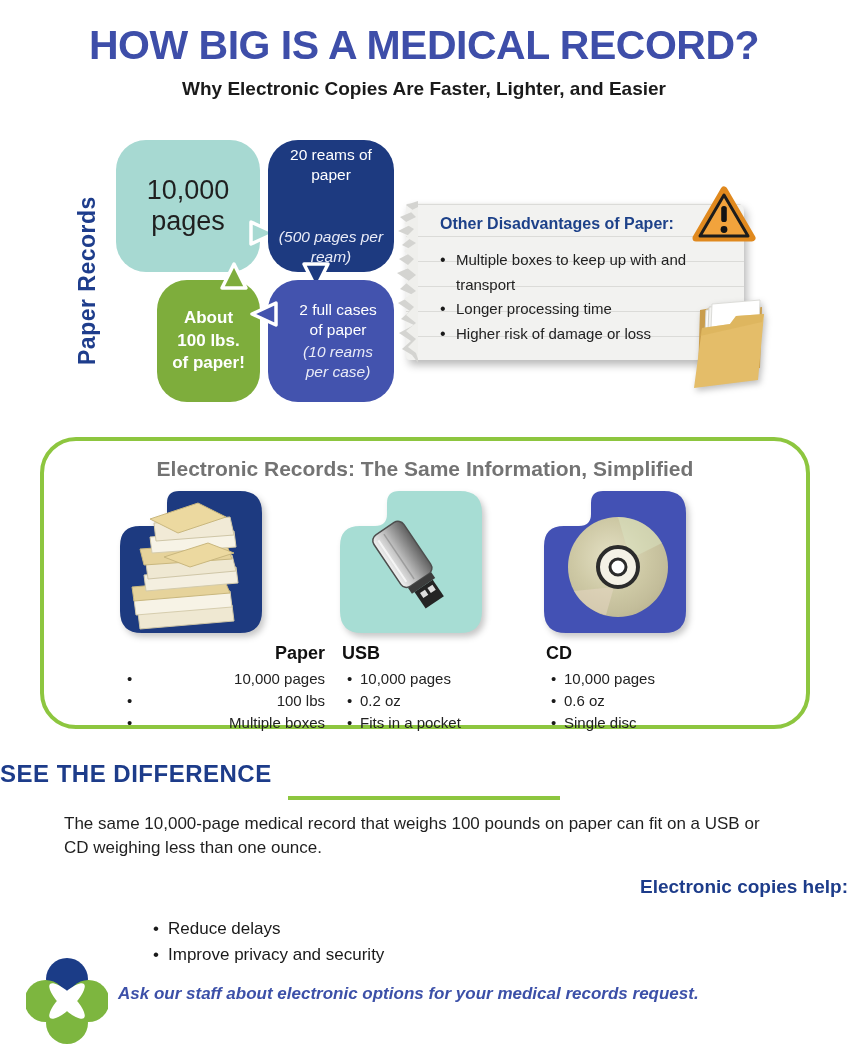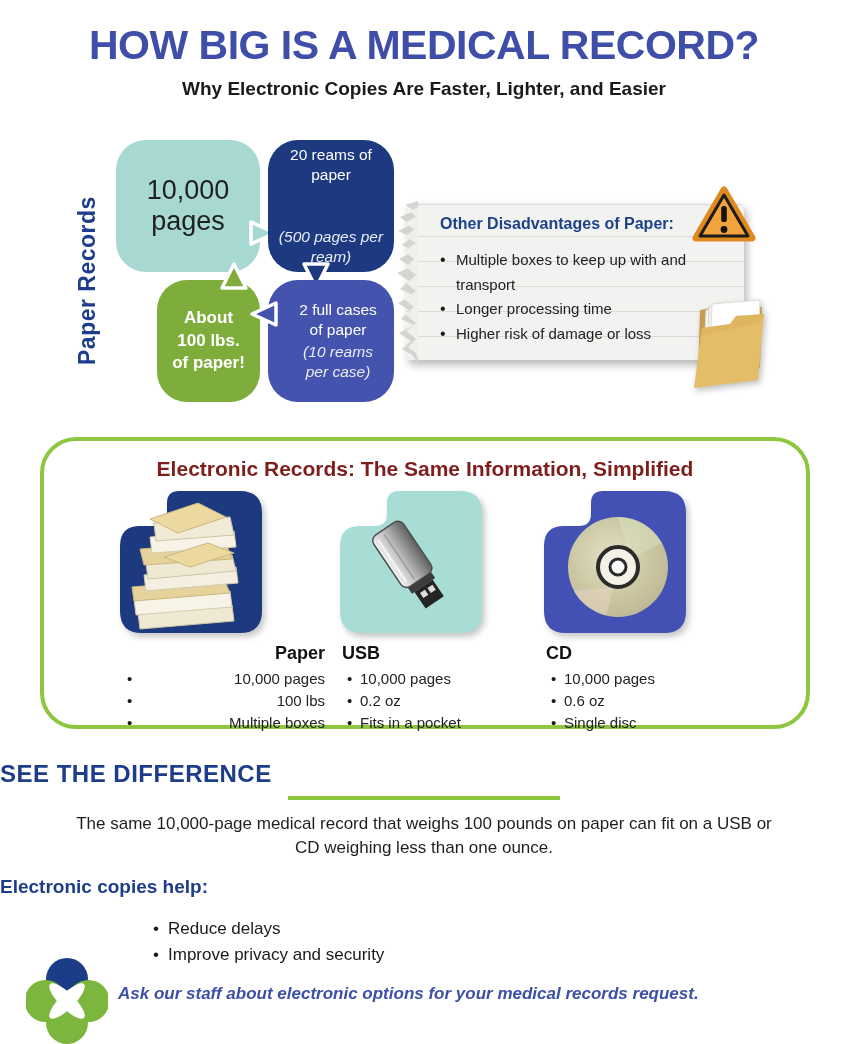--- a/index.html
+++ b/index.html
@@ -69,45 +69,45 @@
   .folder-wrap  { position:absolute; left:678px; top:288px; width:106px; height:104px;
                   filter:drop-shadow(2px 3px 3px rgba(0,0,0,0.25)); }
 
   
   .panel {
     position:absolute; left:40px; top:437px; width:770px; height:292px;
     border:4px solid #8dc63f; border-radius:36px; background:#fff;
   }
   .panel-title {
     position:absolute; top:16px; left:0; width:100%; text-align:center;
-    font-size:21px; font-weight:800; color:#7f1d1d;
+    font-size:21px; font-weight:800; color:#737373;
   }
   .col { position:absolute; top:50px; width:205px; }
   .col-1 { left:76px;text-align:right; } .col-2 { left:296px; } .col-3 { left:500px; }
   .tile { position:relative; width:142px; height:142px; filter:drop-shadow(3px 4px 3px rgba(0,0,0,0.22)); }
   .tile svg { position:absolute; left:0; top:0; overflow:visible; }
   .col-head { margin:10px 0 4px 2px; font-size:18px; font-weight:800; color:#111; }
   .col-list { list-style:none; margin-left:20px; }
   .col-list li { position:relative; font-size:15px; color:#222; line-height:22px; }
   .col-list li::before { content:"•"; position:absolute; left:-13px; color:#1a1a1a; }
 
   
   .diff-head {
     position:absolute; top:760px; left:0; width:100%; text-align:left;
     font-size:24px; font-weight:800; color:#1d3c8a; letter-spacing:0.5px;
   }
   .diff-rule {
     position:absolute; top:796px; left:288px; width:272px; height:4px; background:#8dc63f;
   }
   .diff-para {
-    position:absolute; top:812px; left:64px; width:720px; text-align:center;
+    position:absolute; top:812px; left:64px; width:720px; 
     font-size:17px; color:#1f1f1f; line-height:1.42;
   }
   .help-head {
-    position:absolute; top:876px; left:0; width:100%; text-align:left;
+    position:absolute; top:876px; left:0; width:100%; text-align:right;
     font-size:19px; font-weight:800; color:#1d3c8a;
   }
   .benefits { position:absolute; top:916px; left:168px; width:540px; display:flex; }
   .benefits ul { list-style:none; }
   .benefits .bleft  { width:262px; }
   .benefits .bleft li  { position:relative; font-size:17px;   color:#1a1a1a; line-height:26px; }
   .benefits .bright li { position:relative; font-size:18.5px; color:#1a1a1a; line-height:26px; }
   .benefits li::before { content:"•"; position:absolute; left:-15px; color:#1a1a1a; }
 
   

